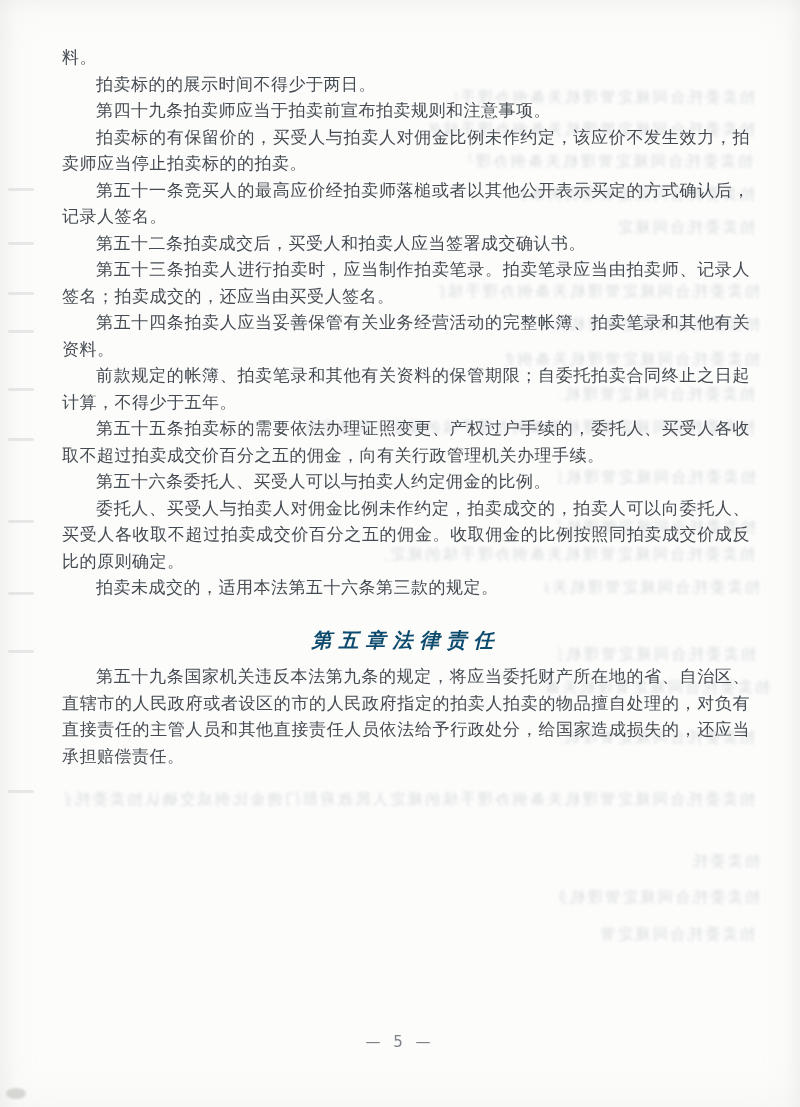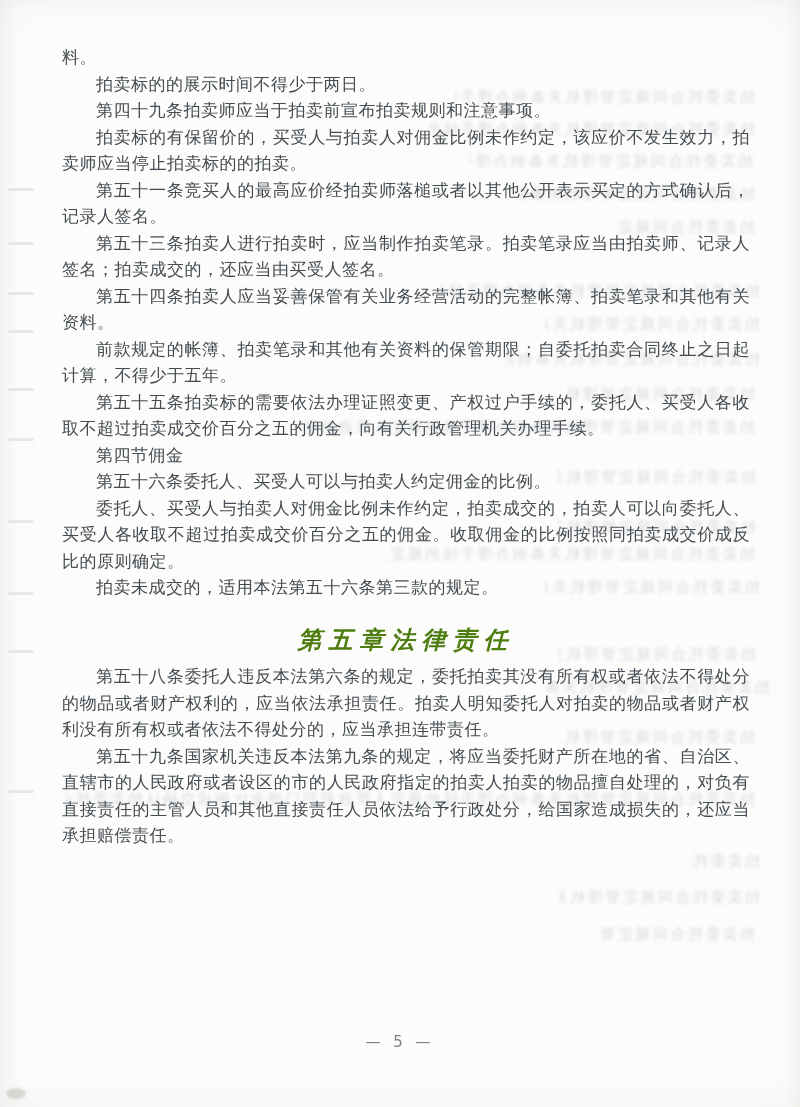--- a/index.html
+++ b/index.html
@@ -46,23 +46,23 @@
   }
   .para.continuation {
     text-indent: 0;
   }
   .para.chapter {
     text-indent: 0;
     text-align: center;
     font-family: "DejaVu Serif", "Liberation Serif", serif;
     font-style: italic;
     font-weight: 700;
-    font-size: 24px;
+    font-size: 20px;
     letter-spacing: 7px;
-    color: #4d7c0f;
+    color: #0c4a6e;
     margin-top: 26px;
     margin-bottom: 10px;
   }
   .footer {
     position: absolute;
     left: 0;
     right: 0;
     top: 1033px;
     text-align: center;
     color: #7d8288;
@@ -150,29 +150,28 @@
       <div class="edge-mark" style="top: 650px;"></div>
       <div class="edge-mark" style="top: 790px;"></div>
     </div>
 
   <div class="body-text" id="paragraphs-host">
       <p class="para continuation">料。</p>
       <p class="para body">拍卖标的的展示时间不得少于两日。</p>
       <p class="para body">第四十九条拍卖师应当于拍卖前宣布拍卖规则和注意事项。</p>
       <p class="para body">拍卖标的有保留价的，买受人与拍卖人对佣金比例未作约定，该应价不发生效力，拍卖师应当停止拍卖标的的拍卖。</p>
       <p class="para body">第五十一条竞买人的最高应价经拍卖师落槌或者以其他公开表示买定的方式确认后，记录人签名。</p>
+      <p class="para body">第五十二条拍卖成交后，买受人和拍卖人应当签署成交确认书。</p>
       <p class="para body">第五十三条拍卖人进行拍卖时，应当制作拍卖笔录。拍卖笔录应当由拍卖师、记录人签名；拍卖成交的，还应当由买受人签名。</p>
       <p class="para body">第五十四条拍卖人应当妥善保管有关业务经营活动的完整帐簿、拍卖笔录和其他有关资料。</p>
       <p class="para body">前款规定的帐簿、拍卖笔录和其他有关资料的保管期限；自委托拍卖合同终止之日起计算，不得少于五年。</p>
       <p class="para body">第五十五条拍卖标的需要依法办理证照变更、产权过户手续的，委托人、买受人各收取不超过拍卖成交价百分之五的佣金，向有关行政管理机关办理手续。</p>
-      <p class="para body">第四节佣金</p>
       <p class="para body">第五十六条委托人、买受人可以与拍卖人约定佣金的比例。</p>
       <p class="para body">委托人、买受人与拍卖人对佣金比例未作约定，拍卖成交的，拍卖人可以向委托人、买受人各收取不超过拍卖成交价百分之五的佣金。收取佣金的比例按照同拍卖成交价成反比的原则确定。</p>
       <p class="para body">拍卖未成交的，适用本法第五十六条第三款的规定。</p>
       <p class="para chapter">第五章法律责任</p>
-      <p class="para body">第五十八条委托人违反本法第六条的规定，委托拍卖其没有所有权或者依法不得处分的物品或者财产权利的，应当依法承担责任。拍卖人明知委托人对拍卖的物品或者财产权利没有所有权或者依法不得处分的，应当承担连带责任。</p>
       <p class="para body">第五十九条国家机关违反本法第九条的规定，将应当委托财产所在地的省、自治区、直辖市的人民政府或者设区的市的人民政府指定的拍卖人拍卖的物品擅自处理的，对负有直接责任的主管人员和其他直接责任人员依法给予行政处分，给国家造成损失的，还应当承担赔偿责任。</p>
     </div>
 
   <div class="footer">— 5 —</div>
 
   <div class="corner-smudge"></div>
 </div>
 
 </body></html>

